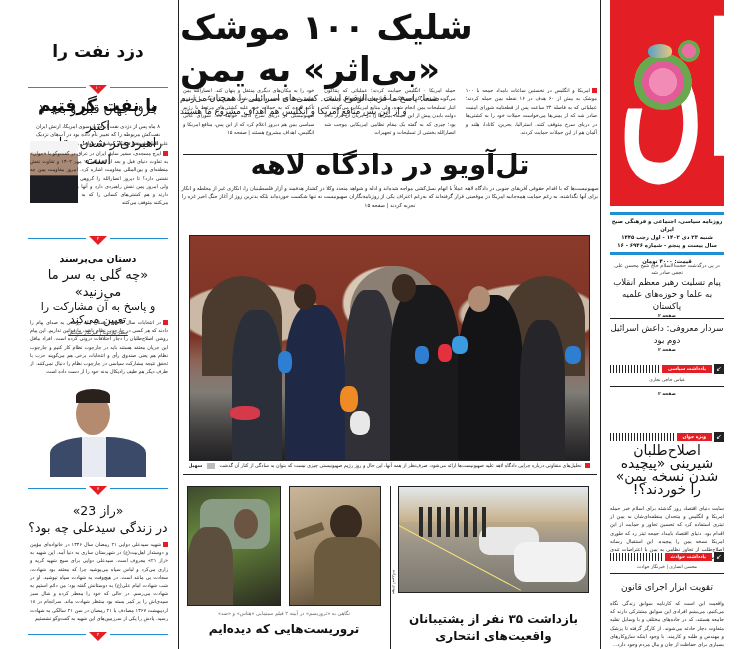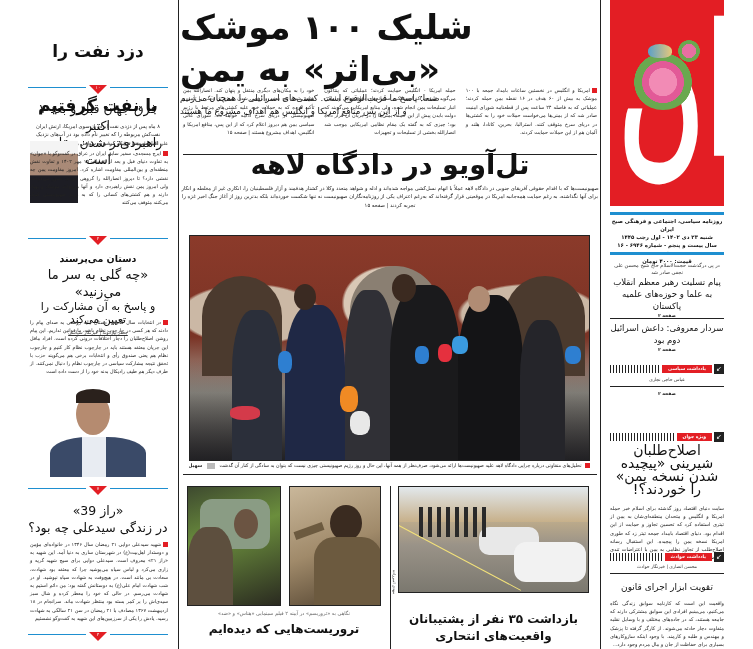--- a/index.html
+++ b/index.html
@@ -276,21 +276,21 @@
   <div class="abs" style="left:40px; top:52px; width:24px; height:40px; background:#e8ecf2;"></div>
 </div>
 <div class="left-sep" style="top:486px;">
   <div class="ln" style="right:0;"></div>
     <div class="ln" style="left:0;"></div>
   <div class="tri"></div>
   <div class="num">۷</div>
 </div>
 
 <div class="left-item" style="top:502px;">
-  <div class="lh2">«راز 39»</div>
+  <div class="lh2">«راز 23»</div>
   <div class="lh2">در زندگی سیدعلی چه بود؟</div>
 </div>
 <div class="ltext" style="left:30px; top:540px; width:138px;"><span class="red-sq"></span><span>شهید سیدعلی دوایی ۲۱ رمضان سال ۱۳۴۶ در خانواده‌ای مؤمن و دوستدار اهل‌بیت(ع) در شهرستان ساری به دنیا آمد. این شهید به «راز ۲۱» معروف است. سیدعلی دوایی برای سیج شهید گریه و زاری می‌کرد و لباس سیاه می‌پوشید چرا که معتقد بود شهادت، سعادت بی مانند است. در هیچ‌وقت به شهادت سیاه نپوشید. او در شب شهادت امام علی(ع) به دوستانش گفته بود: من دائم استیم به شهادت می‌رسم. در حالی که خود را معطر کرده و شال سبز سیدی‌اش را بر کمر بسته بود منتظر شهادت ماند. سرانجام در ۱۸ اردیبهشت ۱۳۶۷ مصادف با ۲۱ رمضان در سن ۲۱ سالگی به شهادت رسید. یادش را یکی از سرزمین‌های این شهید به گفت‌وگو نشستیم</span></div>
 <div class="left-sep" style="top:632px;">
   <div class="ln" style="right:0;"></div>
     <div class="ln" style="left:0;"></div>
   <div class="tri"></div>
   <div class="num">۳</div>
 </div>
 

